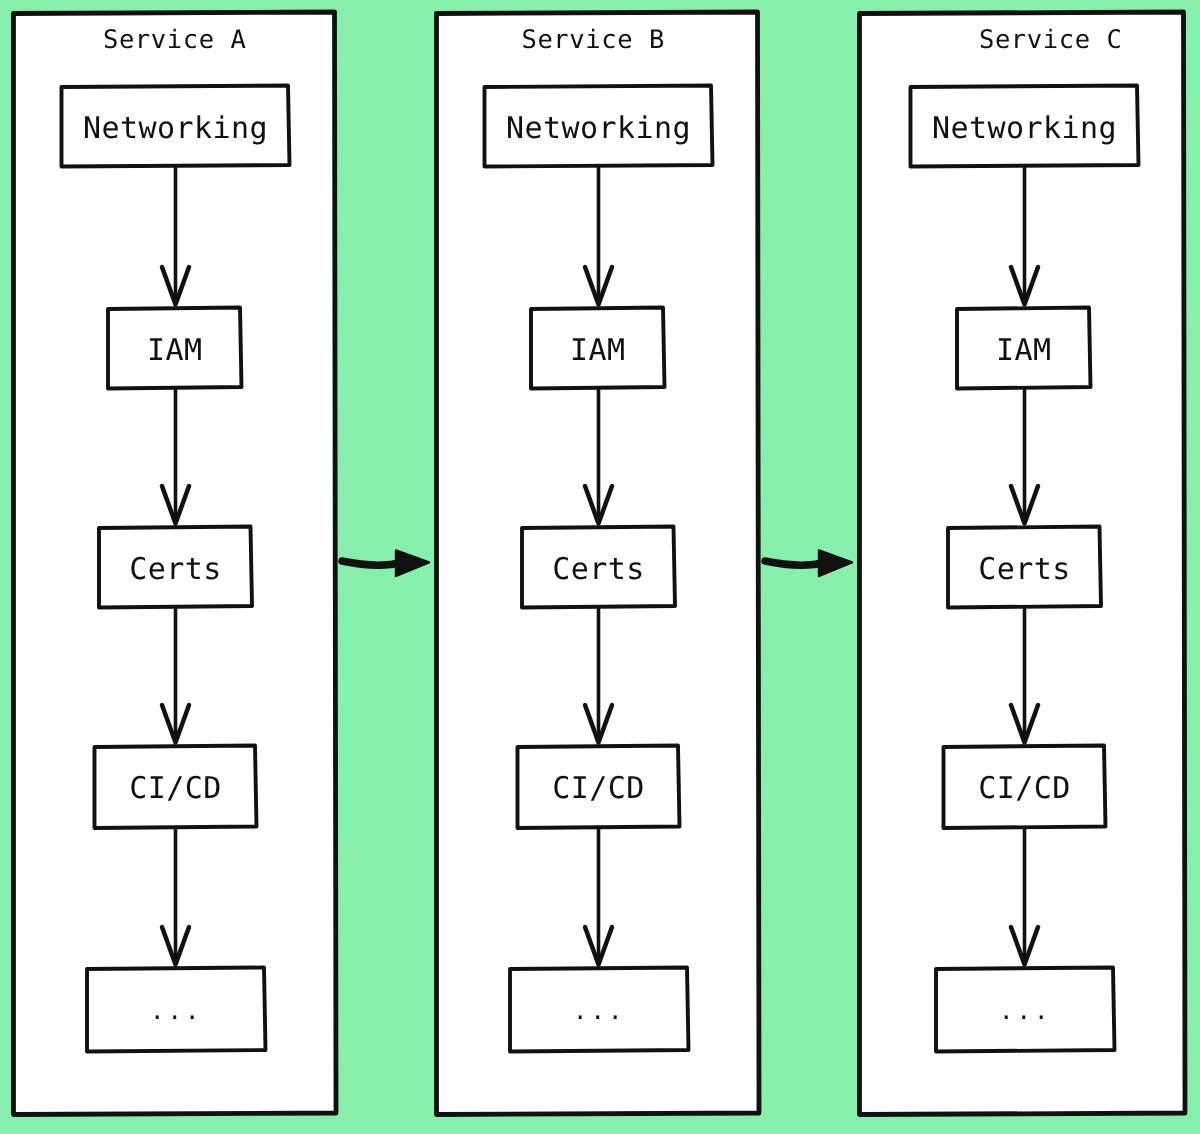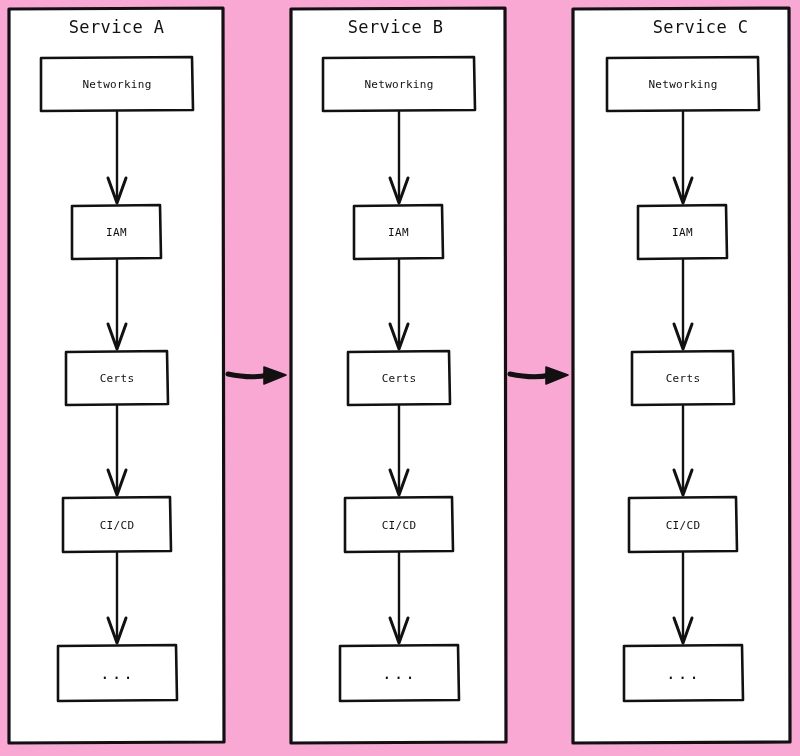--- a/index.html
+++ b/index.html
@@ -10,21 +10,21 @@
   body {
     font-family: "DejaVu Sans Mono", monospace;
     width: 800px;
     height: 756px;
     overflow: hidden;
   }
   #canvas {
     position: relative;
     width: 800px;
     height: 756px;
-    background: #f9a8d4;
+    background: #86efac;
   }
   .diagram-svg {
     position: absolute;
     top: 0;
     left: 0;
     width: 800px;
     height: 756px;
   }
   .overlay-text {
     position: absolute;
@@ -40,21 +40,21 @@
     font-family: "DejaVu Sans Mono", monospace;
     font-size: 17px;
     color: #111111;
     letter-spacing: 0.4px;
     white-space: nowrap;
   }
   .node-label {
     position: absolute;
     text-align: center;
     font-family: "DejaVu Sans Mono", monospace;
-    font-size: 11px;
+    font-size: 20px;
     color: #111111;
     letter-spacing: 0.3px;
     white-space: nowrap;
     display: flex;
     align-items: center;
     justify-content: center;
   }
   .node-label.dots {
     font-size: 16px;
     letter-spacing: 2px;

